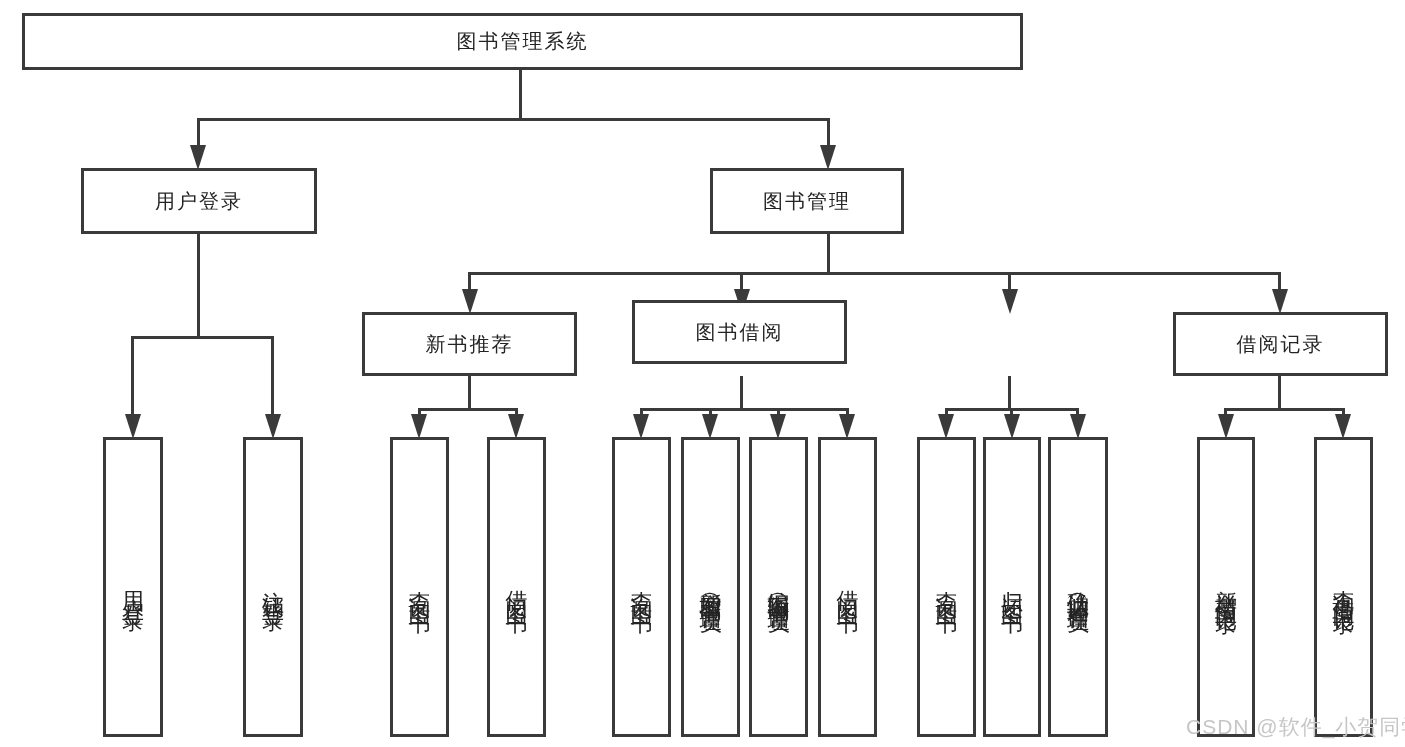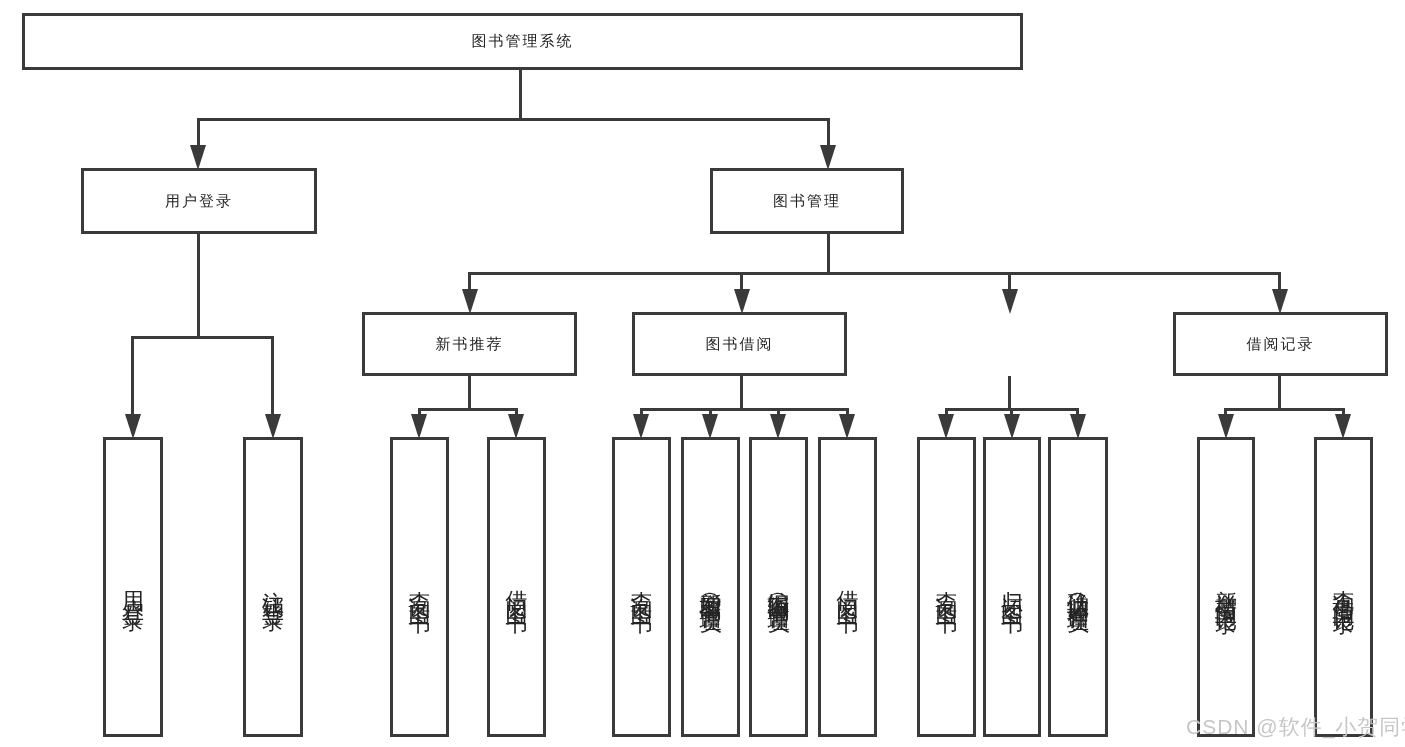--- a/index.html
+++ b/index.html
@@ -9,21 +9,21 @@
   }
   html,body{margin:0;padding:0;background:#ffffff;}
   .page{
     position:relative;width:1405px;height:747px;background:#ffffff;overflow:hidden;
     font-family:"Liberation Sans","DejaVu Sans",sans-serif;color:var(--text);
   }
   .box{
     position:absolute;box-sizing:border-box;border:3px solid var(--line);background:#ffffff;
     display:flex;align-items:center;justify-content:center;
   }
-  .hlbl{font-size:15px;letter-spacing:2px;white-space:nowrap;}
+  .hlbl{font-size:20px;letter-spacing:2px;white-space:nowrap;}
   .vlbl{
     writing-mode:vertical-rl;text-orientation:mixed;
     font-size:22px;letter-spacing:7px;line-height:1;white-space:nowrap;
   }
   .line{position:absolute;background:var(--line);}
   .arrow{
     position:absolute;width:0;height:0;
     border-left:8px solid transparent;border-right:8px solid transparent;
     border-top:25px solid var(--line);
   }
@@ -69,21 +69,21 @@
   <div class="line" style="left:740px;top:272px;width:3px;height:20px;"></div>
   <div class="arrow" style="left:734px;top:289px;"></div>
   <div class="line" style="left:1008px;top:272px;width:3px;height:20px;"></div>
   <div class="arrow" style="left:1002px;top:289px;"></div>
   <div class="line" style="left:1278px;top:272px;width:3px;height:20px;"></div>
   <div class="arrow" style="left:1272px;top:289px;"></div>
 
   <div class="box" style="left:362px;top:312px;width:215px;height:64px;">
     <span class="hlbl">新书推荐</span>
   </div>
-  <div class="box" style="left:632px;top:312px;width:215px;height:64px;">
+  <div class="box" style="left:632px;top:300px;width:215px;height:64px;">
     <span class="hlbl">图书借阅</span>
   </div>
   <div class="box" style="left:1173px;top:312px;width:215px;height:64px;">
     <span class="hlbl">借阅记录</span>
   </div>
 
   <div class="line" style="left:468px;top:376px;width:3px;height:34px;"></div>
   <div class="line" style="left:418px;top:408px;width:100px;height:3px;"></div>
   <div class="line" style="left:418px;top:408px;width:3px;height:9px;"></div>
   <div class="arrow" style="left:411px;top:414px;"></div>

